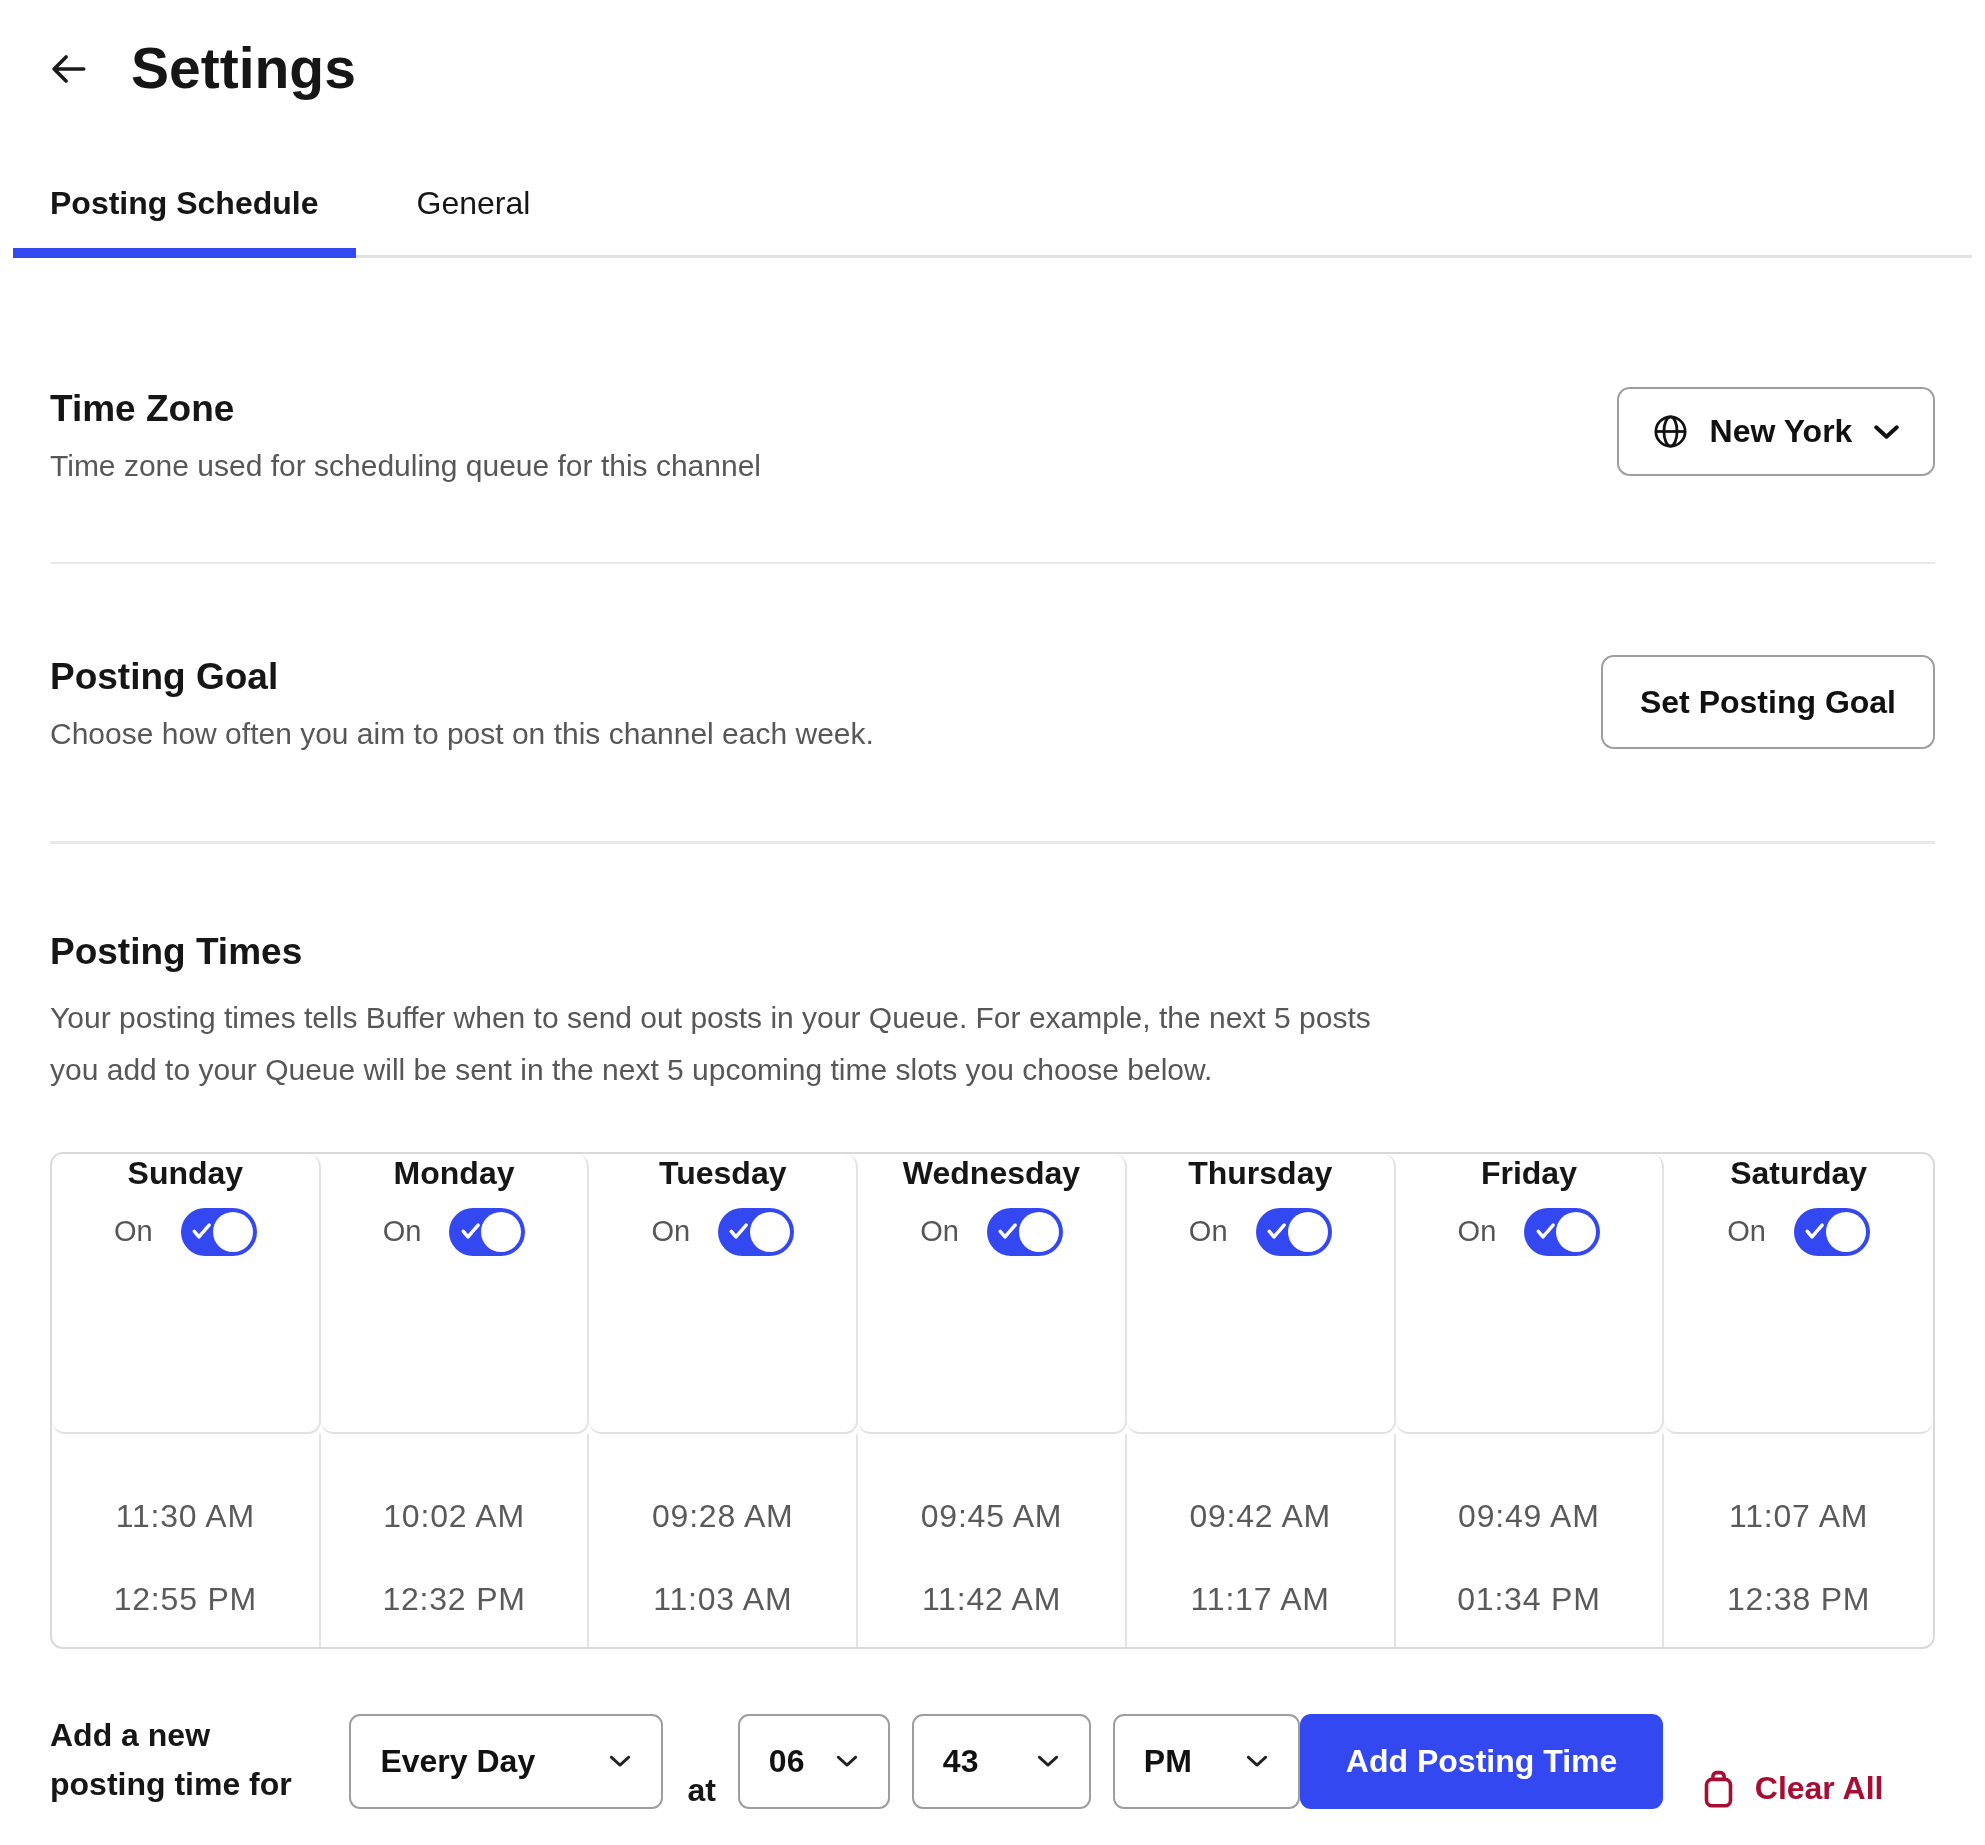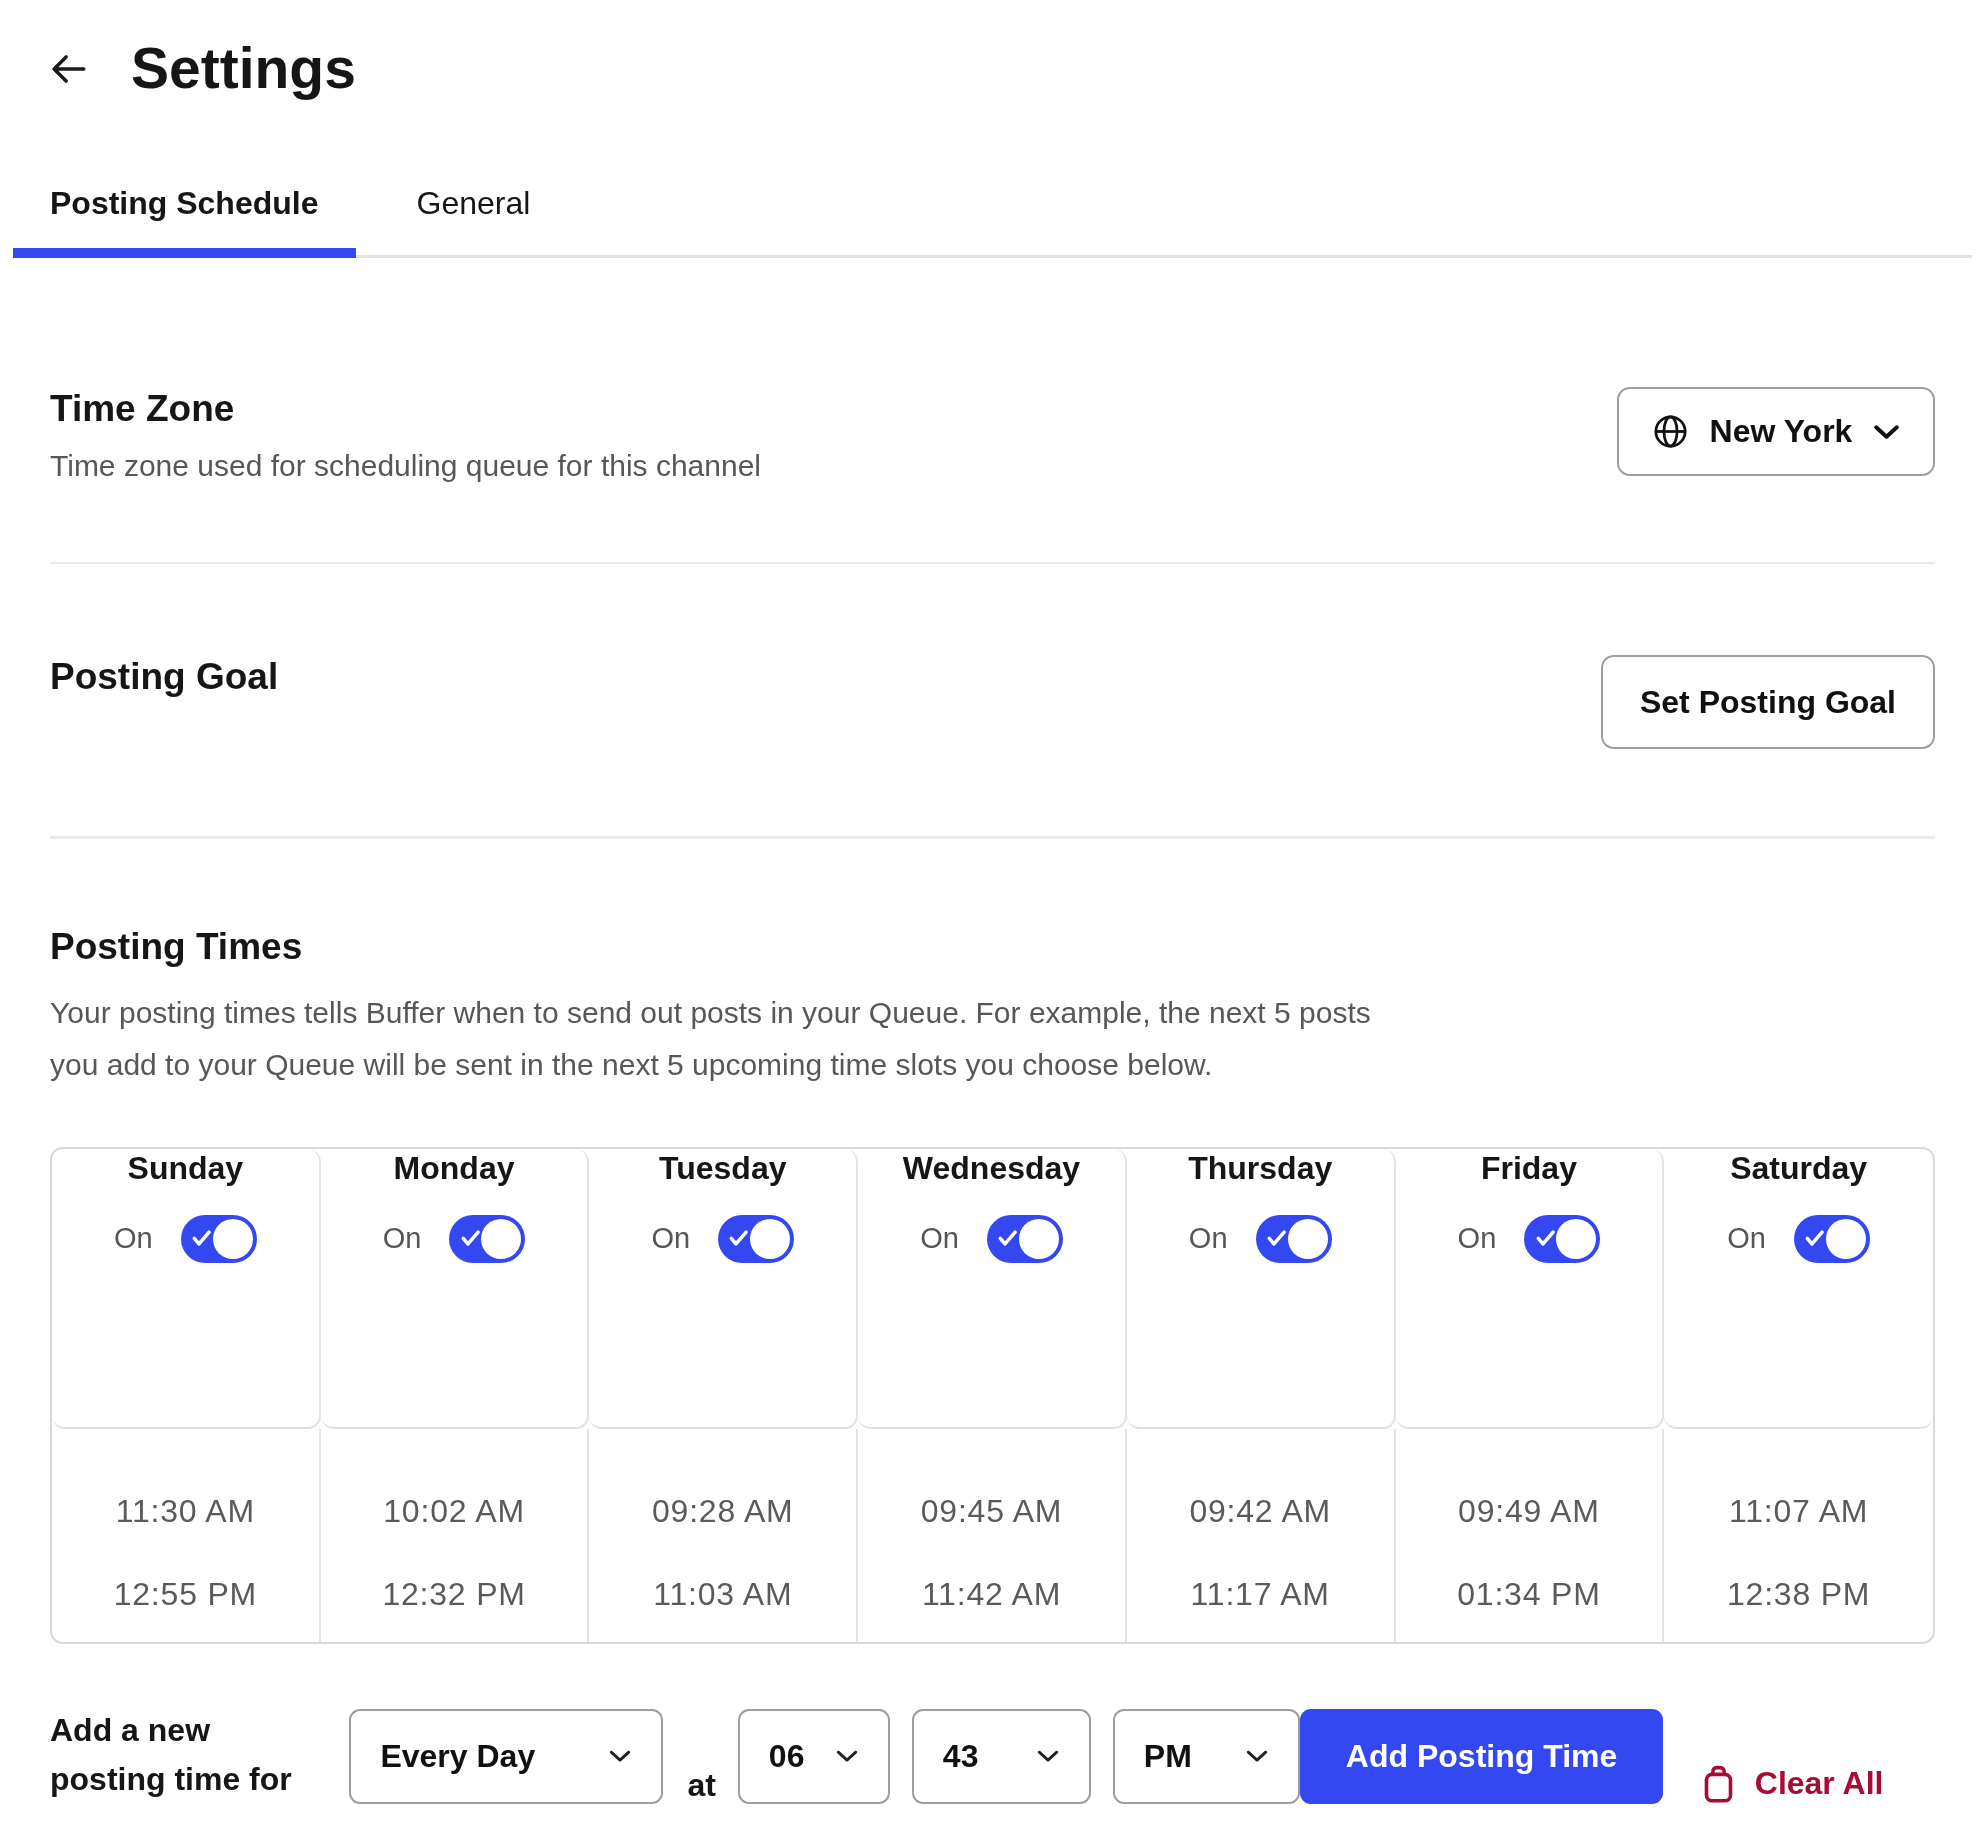--- a/index.html
+++ b/index.html
@@ -48,21 +48,21 @@
     border-radius:12.7px;font-family:inherit;font-size:32px;font-weight:700;color:#111;padding:0 33px;height:89px;cursor:pointer;}
   .goal-btn{height:94px;padding:0 37px;}
 
   
   .ptable{margin-top:56px;display:grid;grid-template-columns:repeat(7,1fr);
     border:2.4px solid var(--border-table);border-radius:12.7px;overflow:hidden;background:#fff;}
   .th{height:280px;text-align:center;border-right:2.4px solid var(--border-inner);border-bottom:2.4px solid #E0E0E0;border-radius:13px;}
   .td{height:213px;text-align:center;padding-top:64px;border-right:2.4px solid var(--border-inner);}
   .th.last,.td.last{border-right:none;}
   .day{font-size:32px;line-height:38px;font-weight:700;}
-  .toggle-row{margin-top:28px;display:flex;justify-content:center;align-items:center;gap:28px;}
+  .toggle-row{margin-top:16px;display:flex;justify-content:center;align-items:center;gap:28px;}
   .on{font-size:29px;color:#555555;}
   .toggle{width:76px;height:48px;border-radius:24px;background:var(--accent);position:relative;display:inline-block;cursor:pointer;}
   .toggle .check{position:absolute;left:10.3px;top:14.3px;}
   .knob{position:absolute;right:4px;top:4px;width:40px;height:40px;border-radius:50%;background:#fff;}
   .time{font-size:32px;color:var(--txt-time);line-height:37px;letter-spacing:0.8px;cursor:pointer;}
   .time + .time{margin-top:46px;}
 
   
   .add-row{margin-top:62px;display:flex;align-items:flex-end;}
   .add-label{font-size:32px;font-weight:700;line-height:49px;width:274px;flex:none;}
@@ -112,20 +112,21 @@
         <path d="M4 4 L17 16 L30 4" stroke="#111" stroke-width="5" stroke-linecap="round" stroke-linejoin="round"></path>
       </svg>
     </button>
   </div>
 
   <div class="divider div1"></div>
 
   <div class="section sec2">
     <div>
       <h2>Posting Goal</h2>
+      <p>Choose how often you aim to post on this channel each week.</p>
     </div>
     <button class="outline-btn goal-btn">Set Posting Goal</button>
   </div>
 
   <div class="divider div2"></div>
 
   <div class="section sec3">
     <h2>Posting Times</h2>
     <p><span>Your posting times tells Buffer when to send out posts in your Queue. For example, the next 5 posts</span><br><span>you add to your Queue will be sent in the next 5 upcoming time slots you choose below.</span></p>
   </div>

